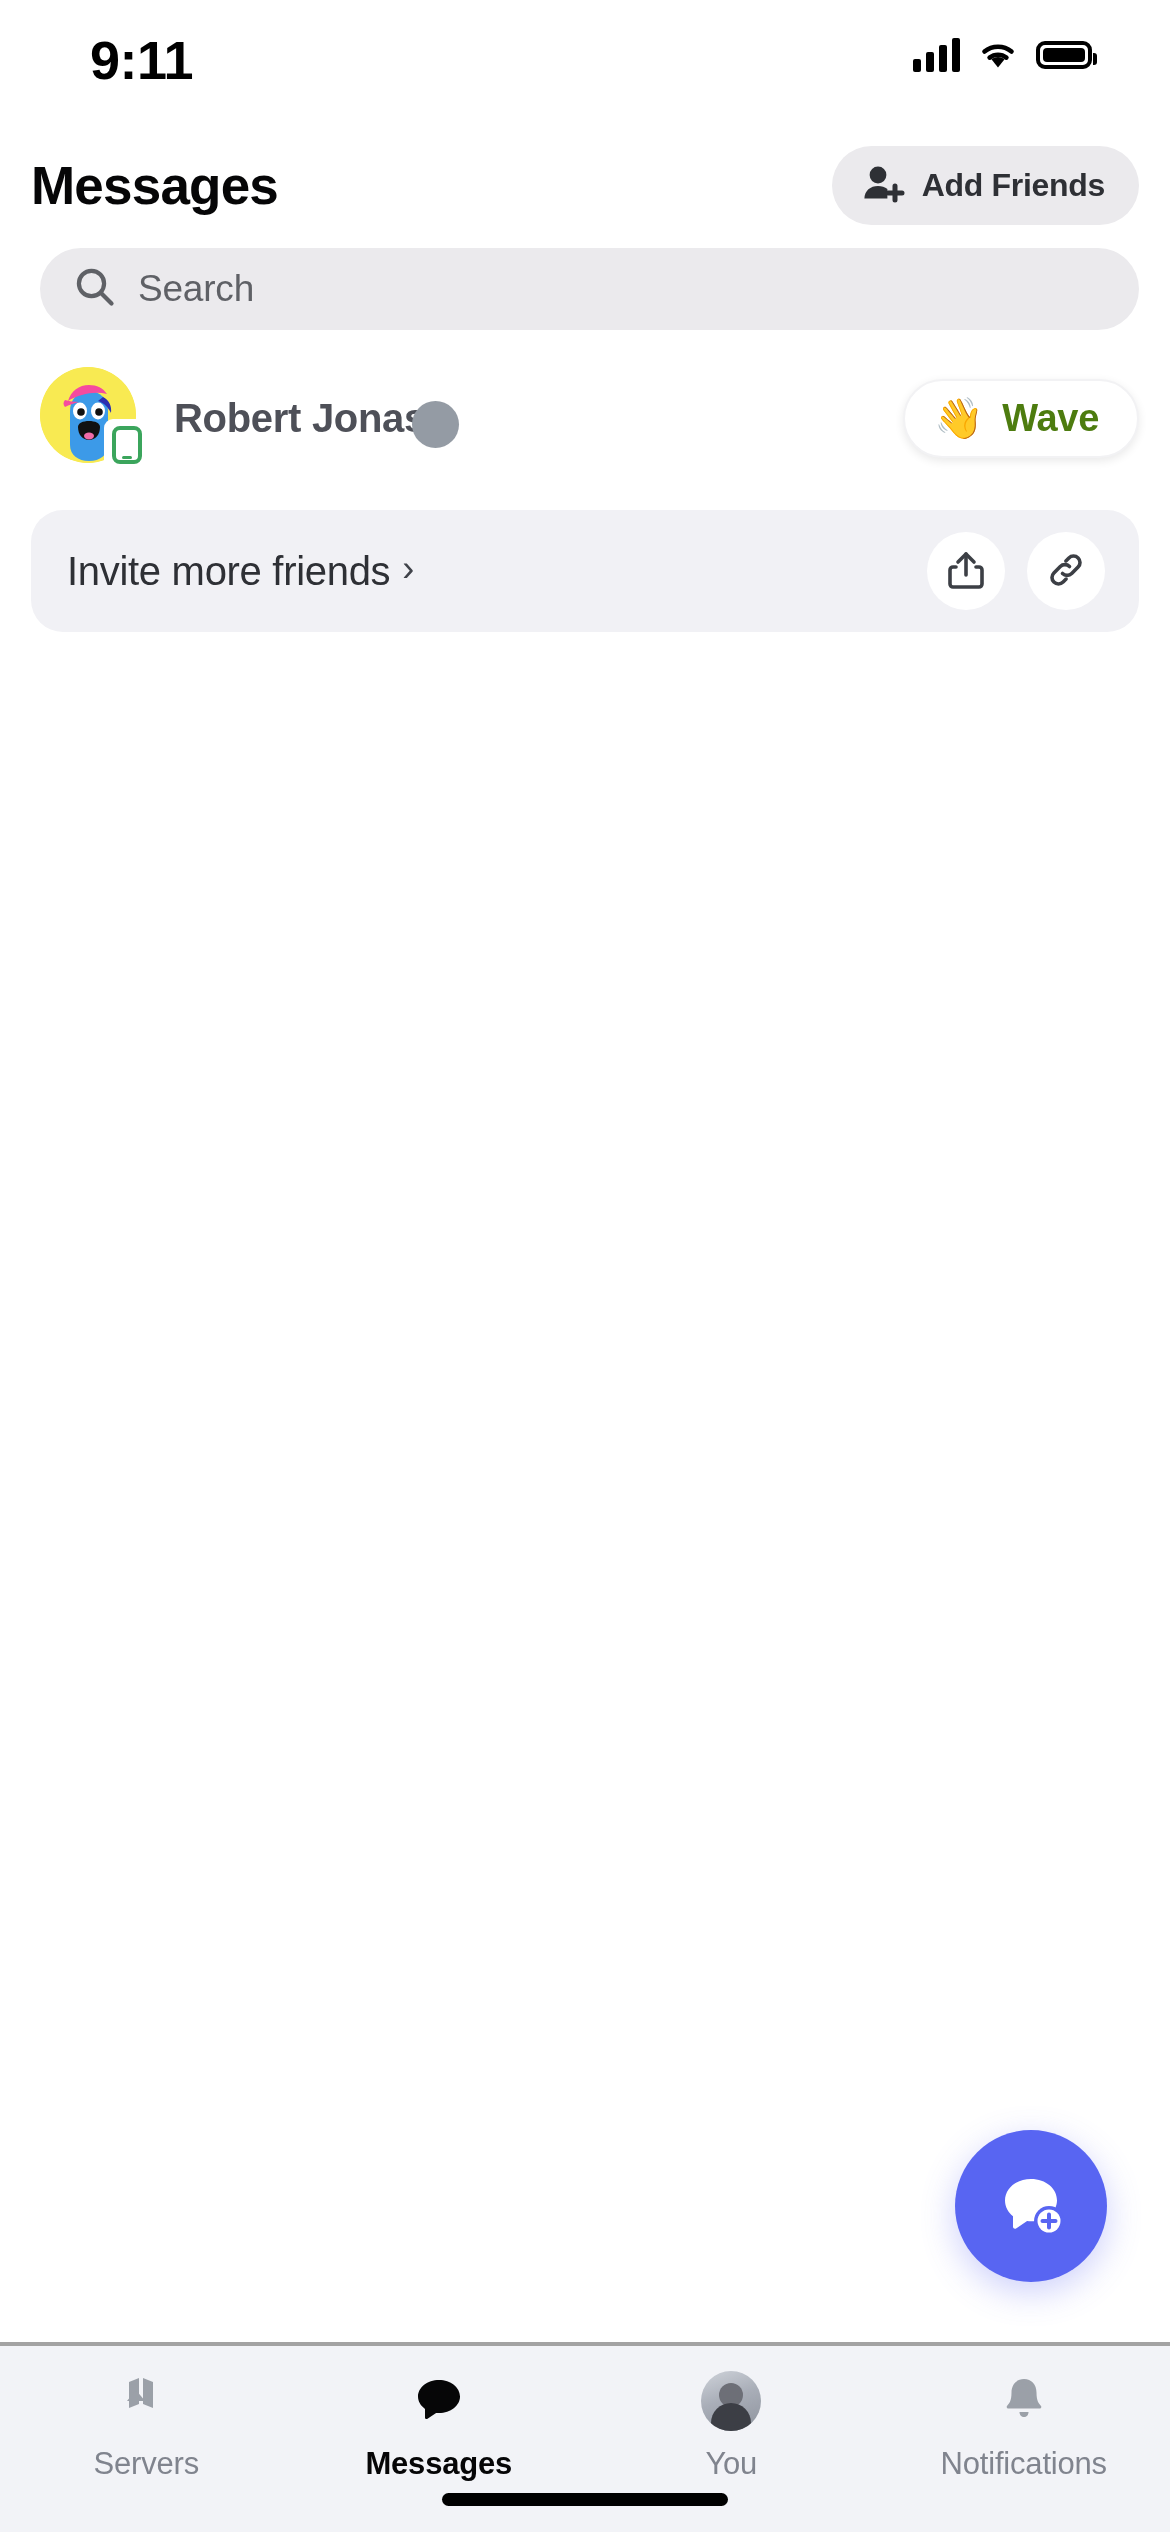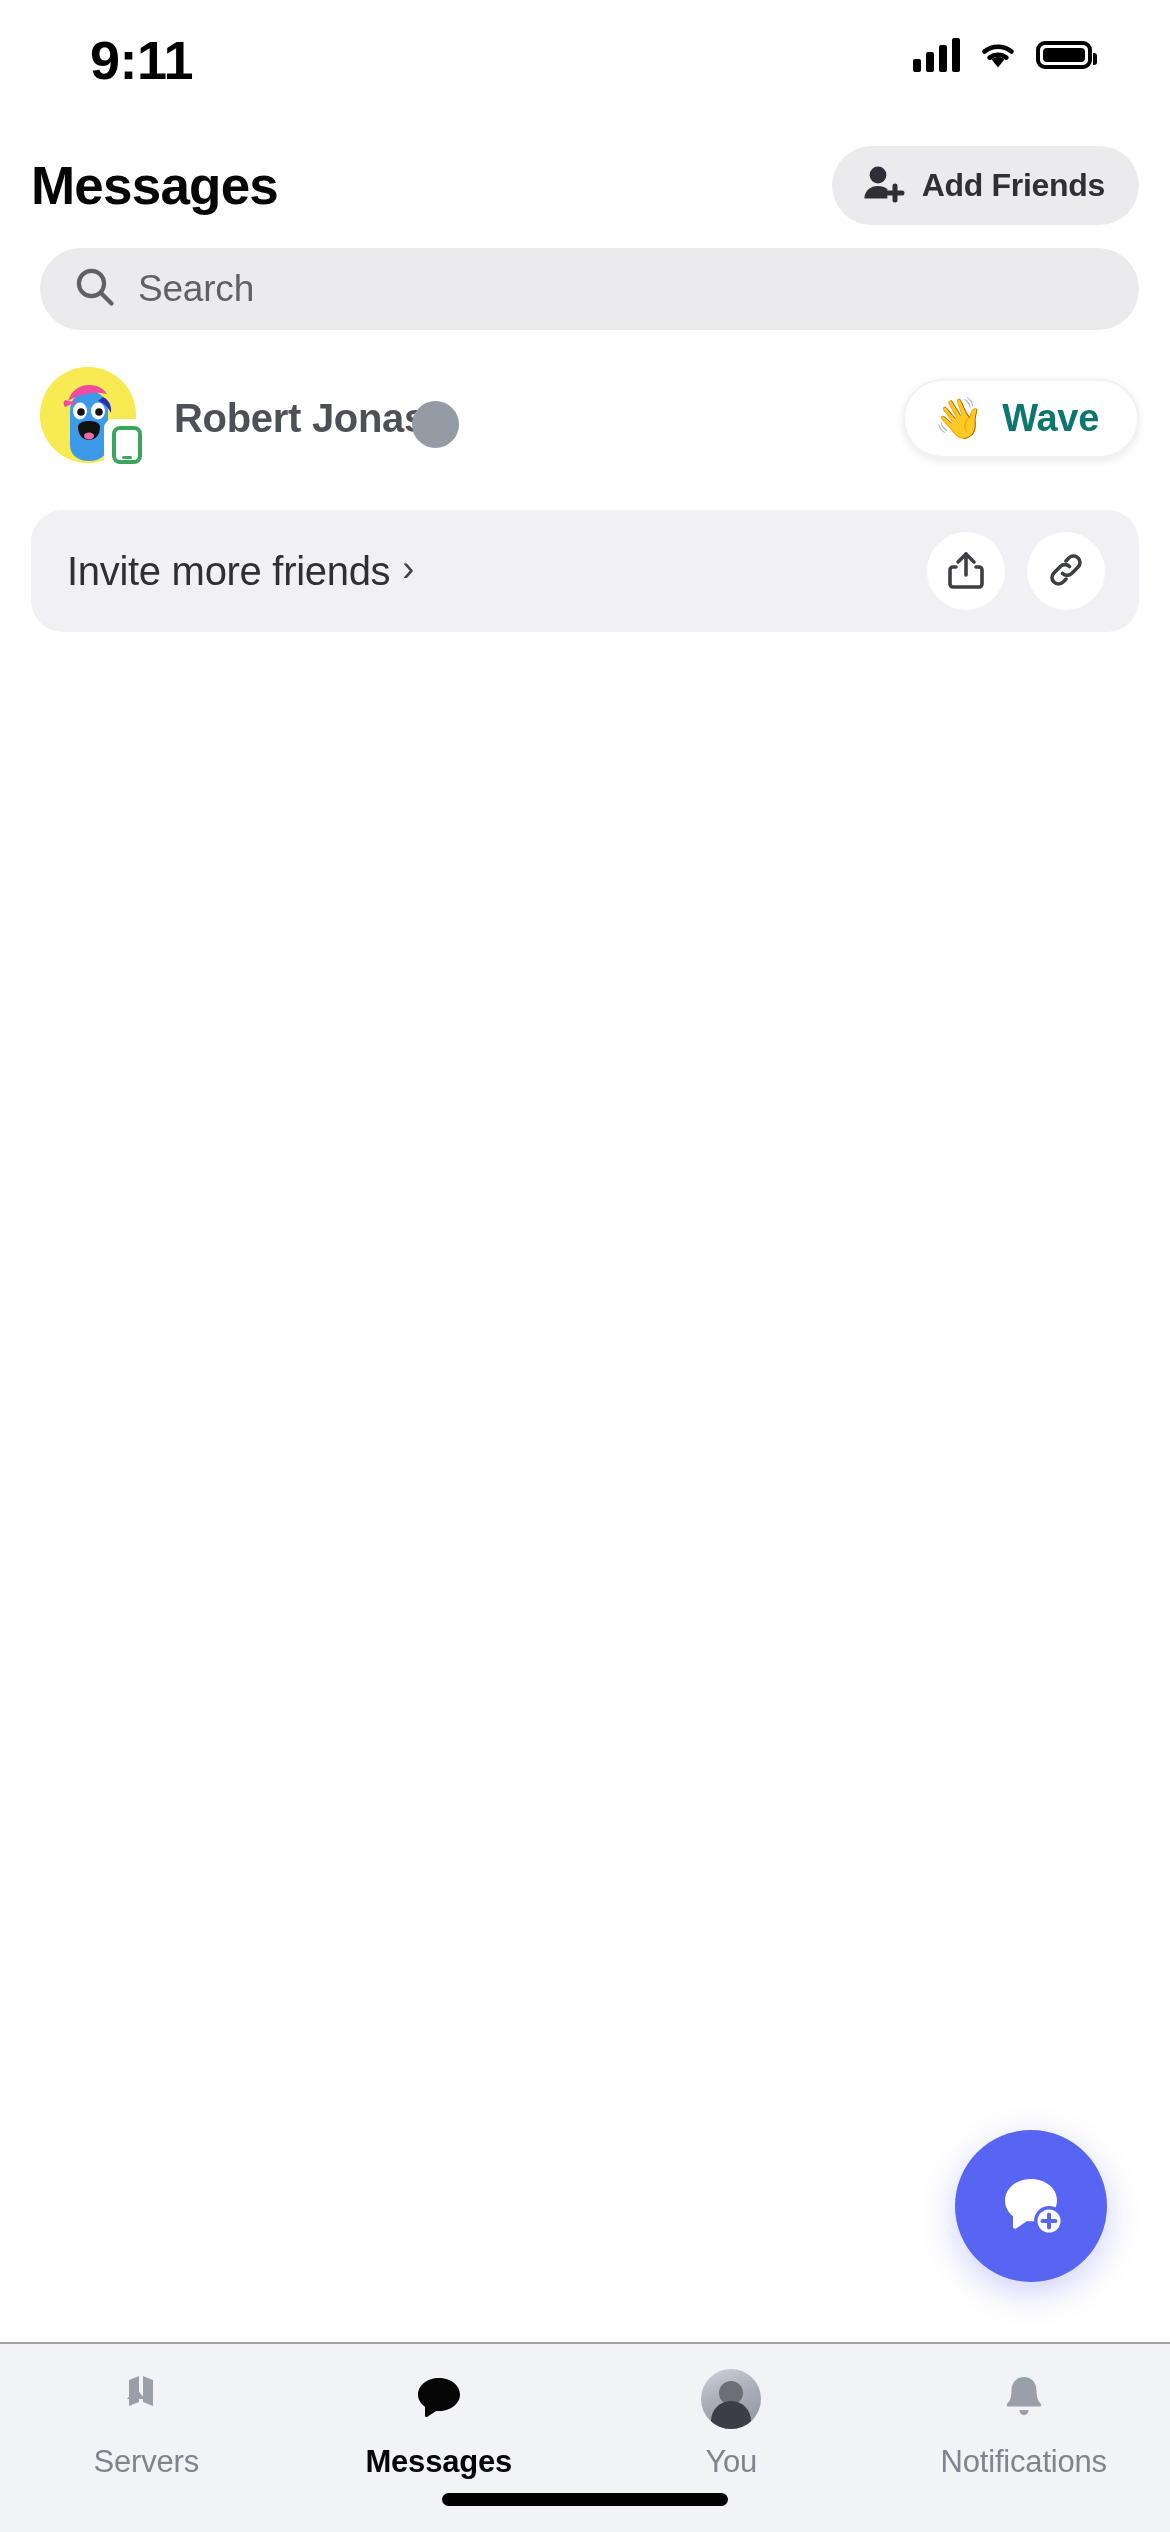--- a/index.html
+++ b/index.html
@@ -70,21 +70,21 @@
     margin-left:-14px; align-self:center; position:relative; top:6px; flex:0 0 47px;
   }
   .spacer { flex:1 1 auto; }
   .wave-btn {
     display:flex; align-items:center; gap:18px;
     background:#fff; border:2px solid #f2f2f4; border-radius:999px;
     padding:16px 38px 16px 30px; cursor:pointer;
     box-shadow:0 3px 10px rgba(0,0,0,0.09);
   }
   .wave-emoji { font-size:40px; line-height:1; }
-  .wave-label { font-size:38px; font-weight:700; color:#0f766e; letter-spacing:-0.3px; }
+  .wave-label { font-size:38px; font-weight:700; color:#4d7c0f; letter-spacing:-0.3px; }
 
   
   .invite-wrap { flex:0 0 168px; padding:18px 31px 0 31px; }
   .invite-card {
     height:122px; background:#f1f1f5; border-radius:32px;
     display:flex; align-items:center; padding:0 34px 0 28px;
   }
   .invite-text { font-size:40px; font-weight:500; color:#2e3035; letter-spacing:-0.3px; display:flex; align-items:center; gap:12px;margin-left:8px; }
   .chev { font-size:36px; color:#40434a; line-height:1; position:relative; top:-2px; }
   .round-btn {
@@ -98,21 +98,21 @@
   .fab {
     position:absolute; right:63px; bottom:60px;
     width:152px; height:152px; border-radius:50%;
     background:#5865f2; border:none; cursor:pointer;
     display:flex; align-items:center; justify-content:center;
     box-shadow:0 10px 34px rgba(88,101,242,0.30);
   }
 
   
   .tabbar {
-    flex:0 0 190px; background:#f2f3f7; border-top:2px solid #a3a3a3;
+    flex:0 0 190px; background:#f2f3f7; border-top:4px solid #a3a3a3;
     display:flex; align-items:flex-start; padding-top:24px;
   }
   .tab { flex:1 1 0; display:flex; flex-direction:column; align-items:center; gap:14px; cursor:pointer; }
   .tab-icon { height:62px; display:flex; align-items:center; justify-content:center; }
   .tab-label { font-size:31px; color:#80848e; letter-spacing:-0.2px; }
   .tab.active .tab-label { color:#060607; font-weight:700; }
   .tab-avatar {
     width:60px; height:60px; border-radius:50%; overflow:hidden;
     background:linear-gradient(160deg,#cfd3da 0%,#a9aeb8 45%,#8e939d 100%);
     position:relative;

